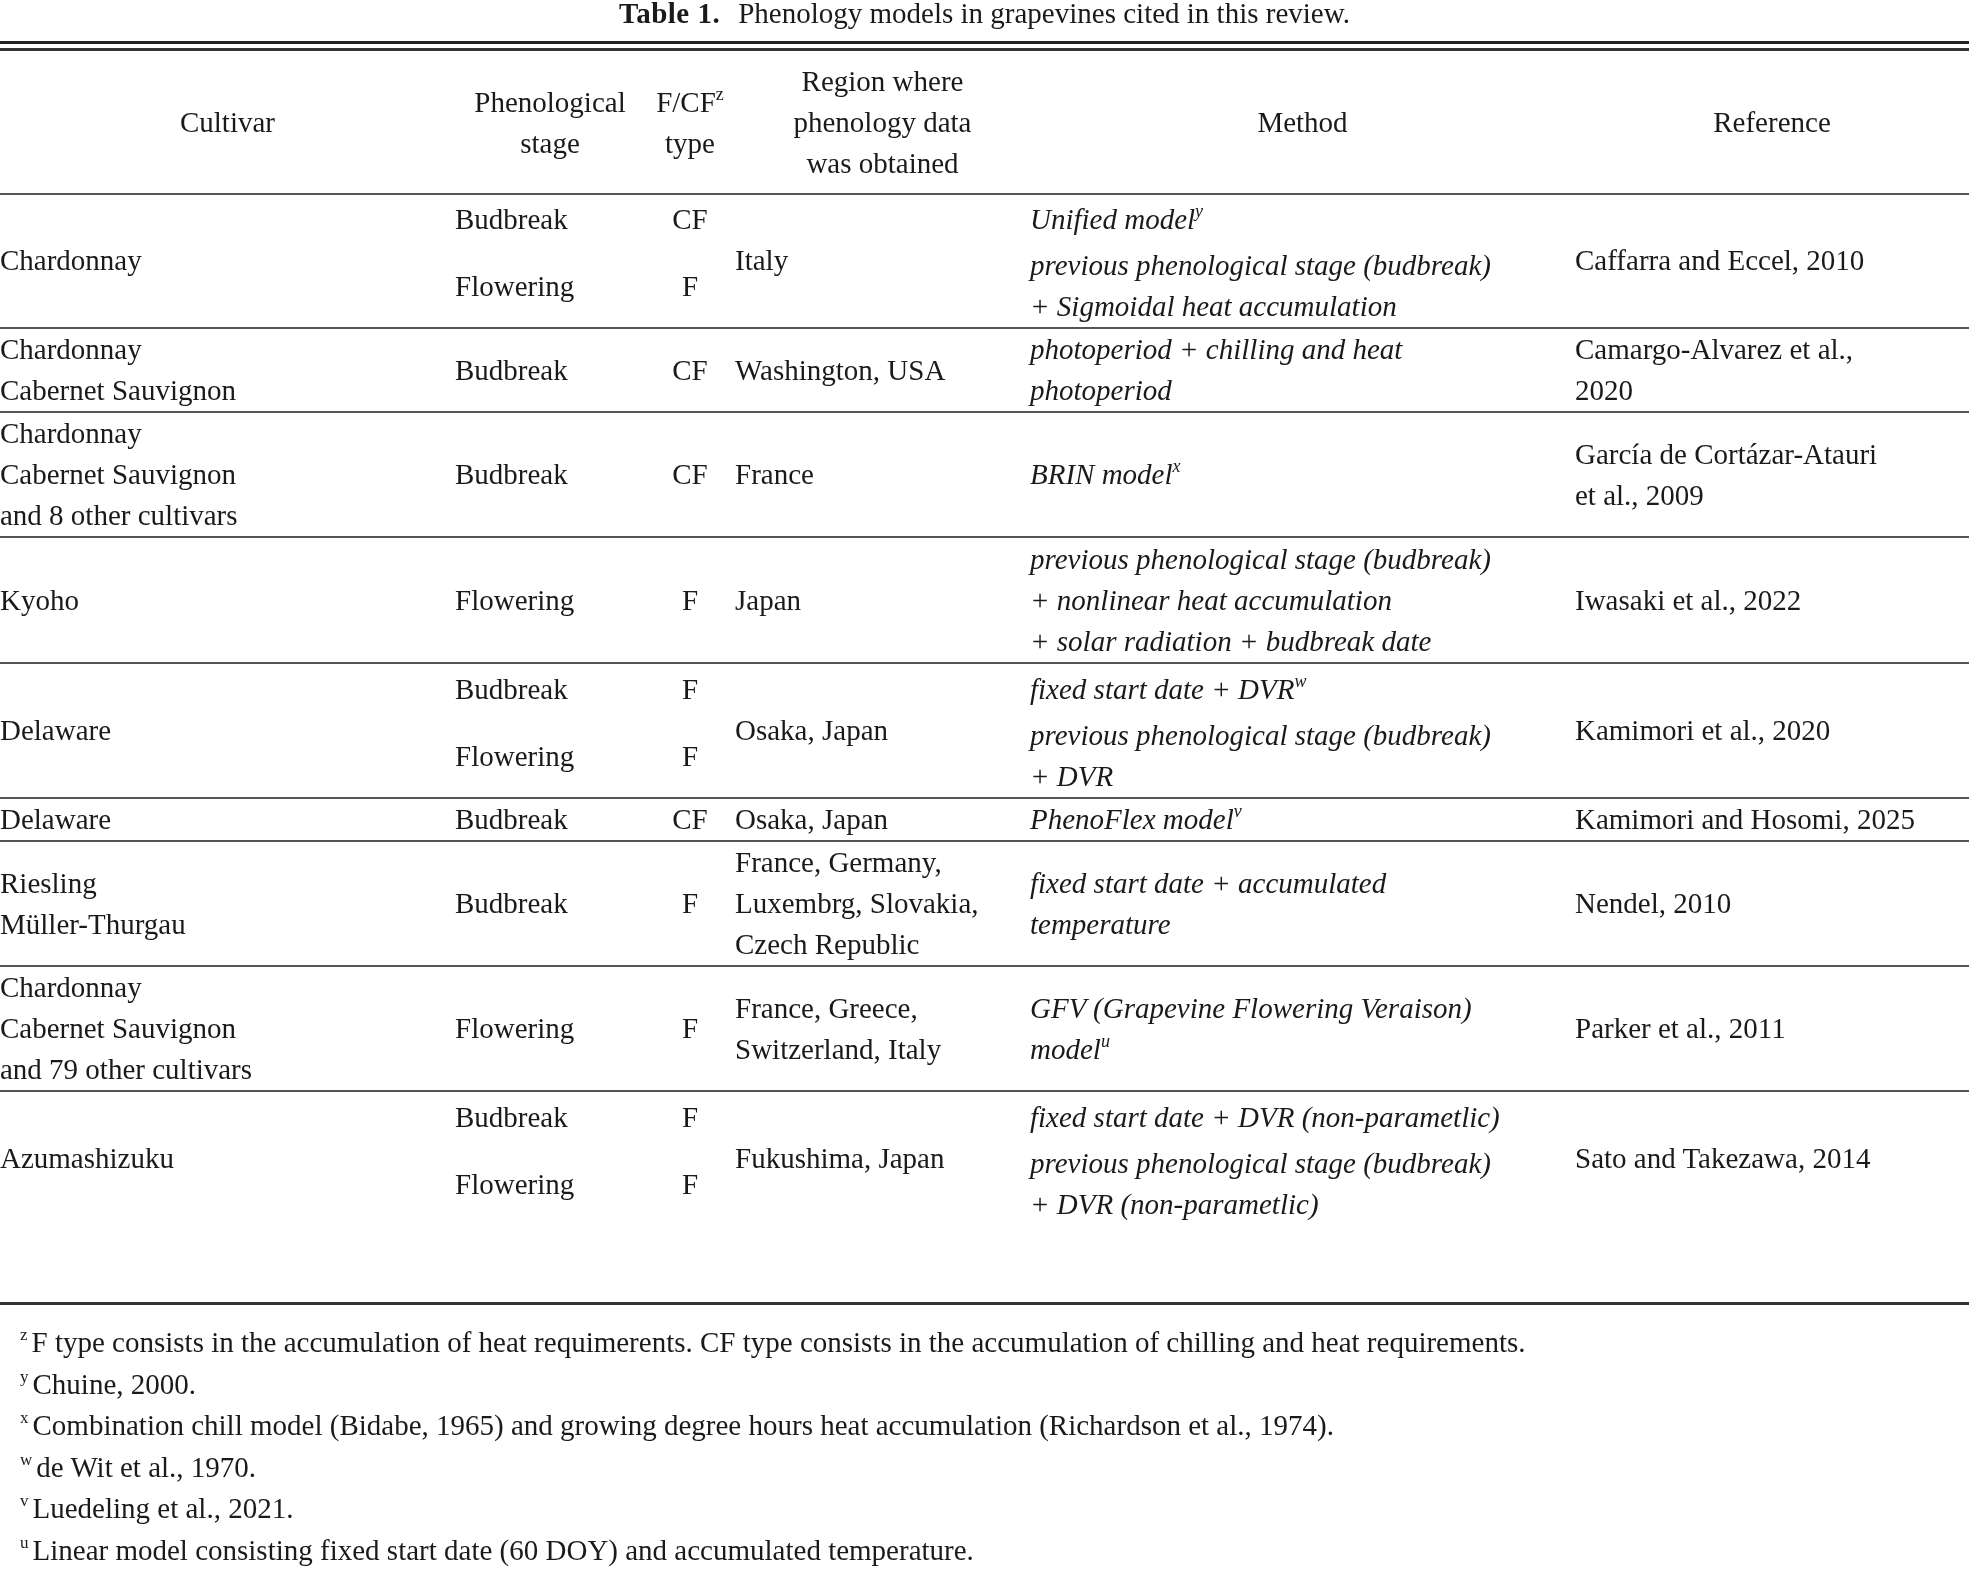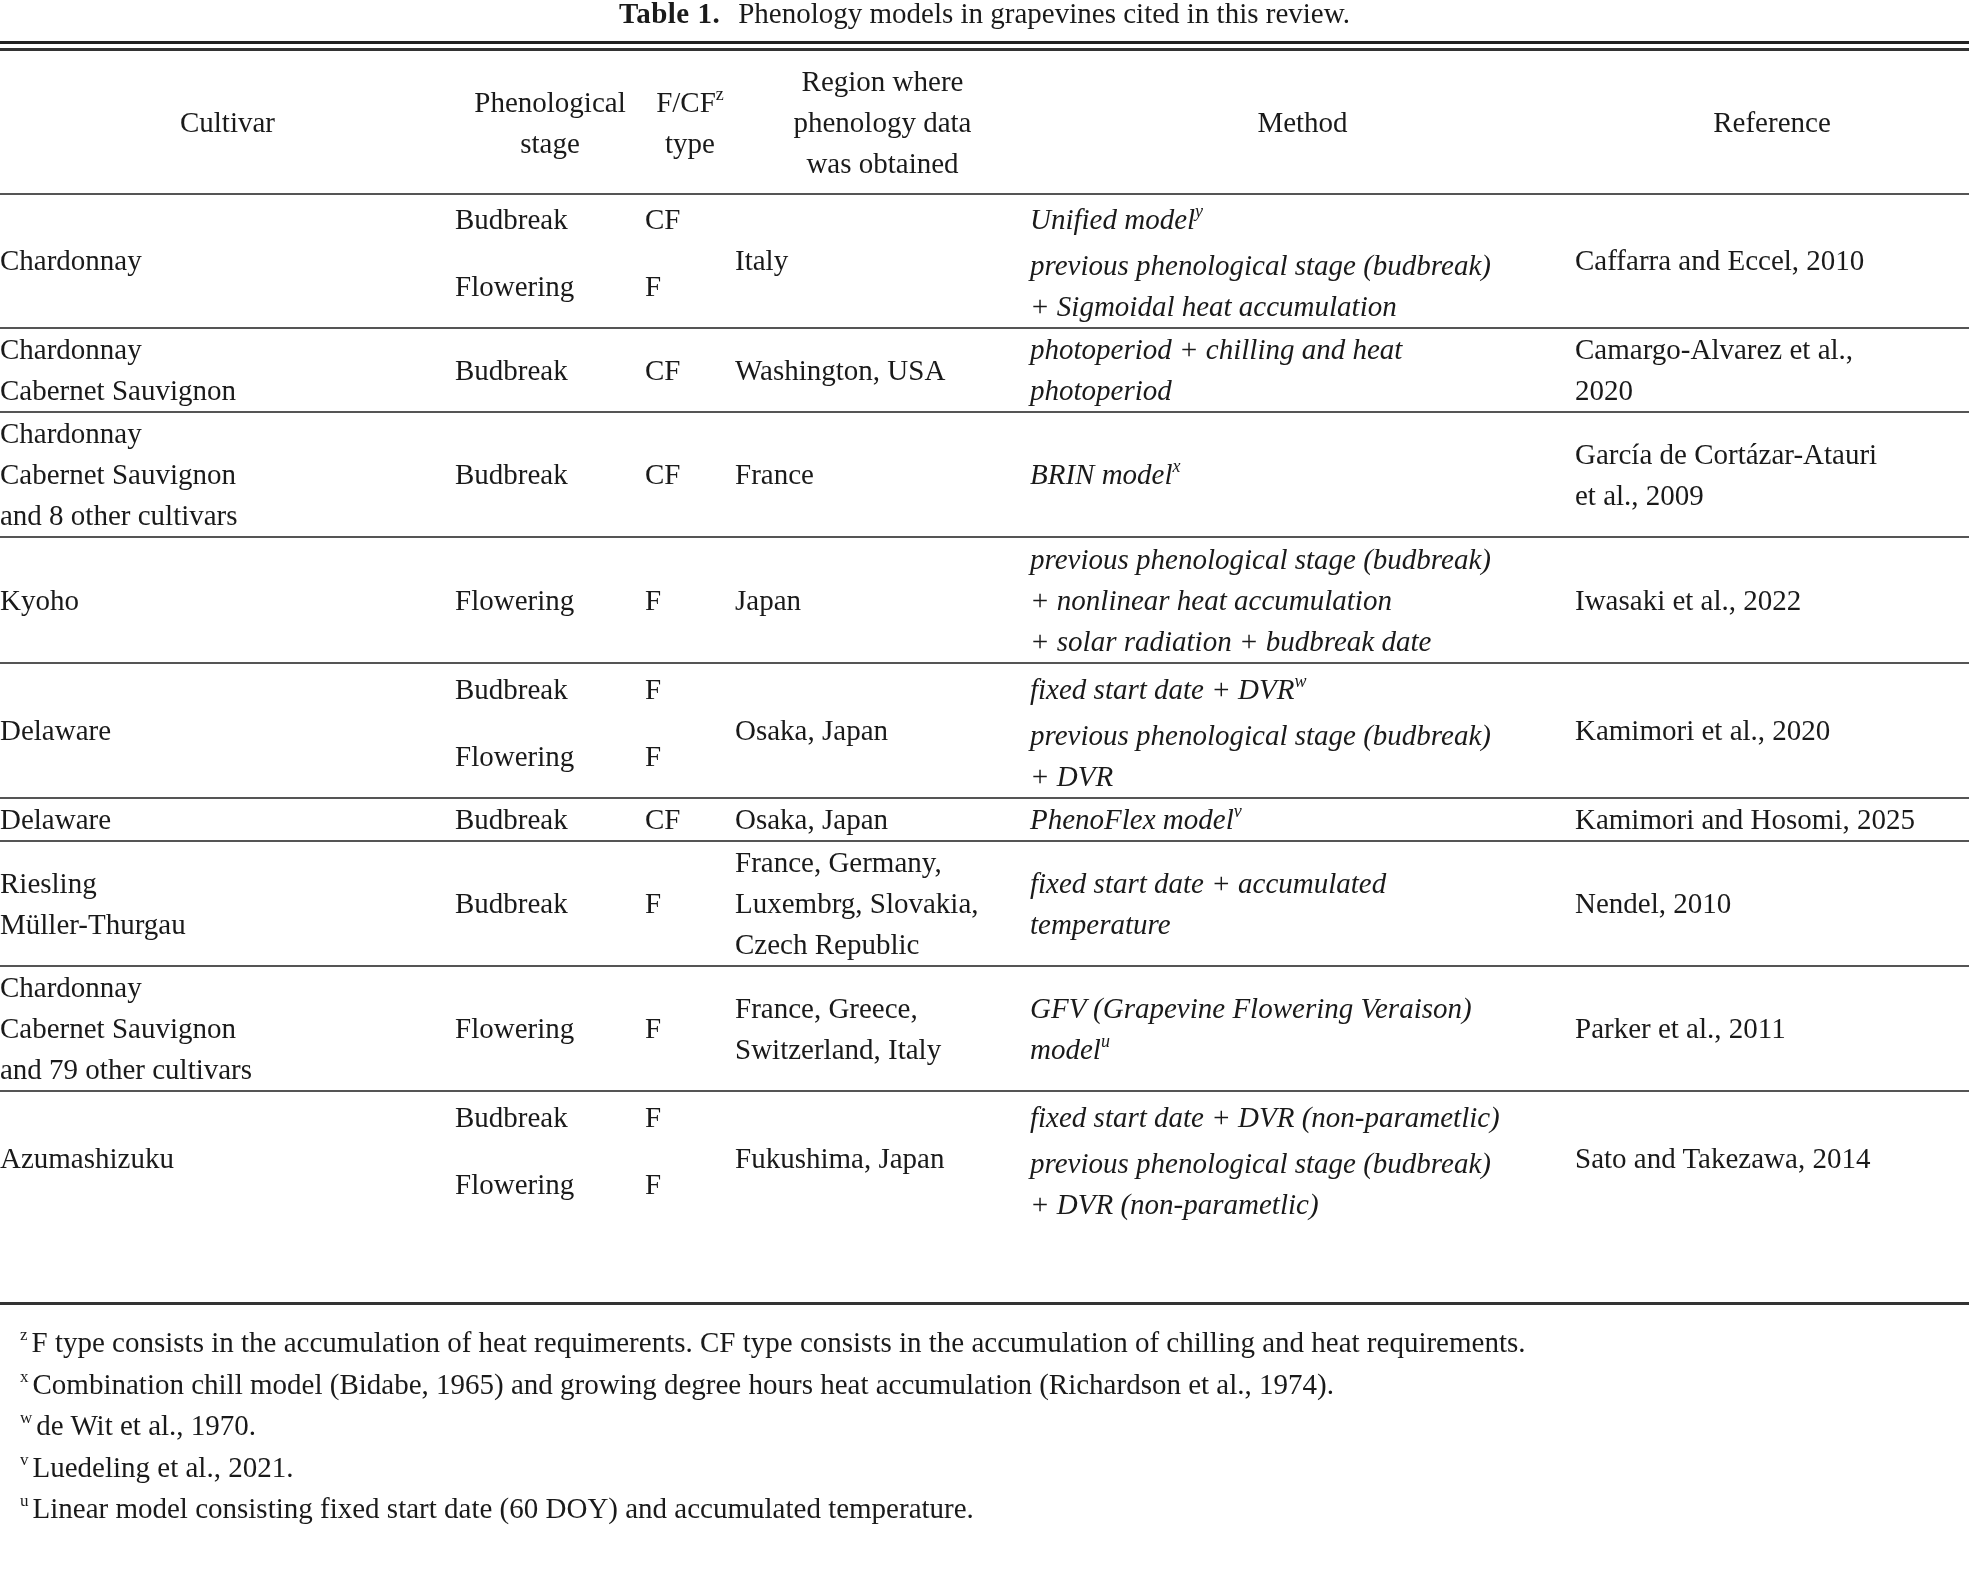--- a/index.html
+++ b/index.html
@@ -31,21 +31,21 @@
   col.c-stage { width: 190px; }
   col.c-type { width: 90px; }
   col.c-region { width: 295px; }
   col.c-method { width: 545px; }
   col.c-ref { width: 394px; }
 
   tbody tr.grp td { border-top: 2px solid #555; }
   tbody tr.first td { border-top: none; }
   td.cult { padding-left: 8px; }
   td.stage { padding-left: 18px; margin-top: 18px; }
-  td.type { }
+  td.type { text-align: center; }
   td.region { padding-left: 12px; }
   td.method { padding-left: 37px; font-style: italic; }
   td.ref { padding-left: 8px; }
   .ln { display: block; }
   sup { font-size: 18px; line-height: 0; vertical-align: 12px; }
 
   .notes { position: absolute; top: 1322px; left: 0; width: 1969px; }
   .note { font-size: 29px; line-height: 41.5px; height: 41.5px; white-space: nowrap; padding-left: 20px; }
   .note sup { font-size: 17px; vertical-align: 12px; margin-right: 4px; }
 </style>
@@ -274,17 +274,18 @@
         </td>
       </tr>
     </tbody>
 </table>
 
 <div class="rule head"></div>
 <div class="rule bottom"></div>
 
 <div class="notes" id="notes">
     <div class="note"><sup>z</sup><span>F type consists in the accumulation of heat requimerents. CF type consists in the accumulation of chilling and heat requirements.</span></div>
+    <div class="note"><sup>y</sup><span>Chuine, 2000.</span></div>
     <div class="note"><sup>x</sup><span>Combination chill model (Bidabe, 1965) and growing degree hours heat accumulation (Richardson et al., 1974).</span></div>
     <div class="note"><sup>w</sup><span>de Wit et al., 1970.</span></div>
     <div class="note"><sup>v</sup><span>Luedeling et al., 2021.</span></div>
     <div class="note"><sup>u</sup><span>Linear model consisting fixed start date (60 DOY) and accumulated temperature.</span></div>
   </div>
 
 </body></html>

